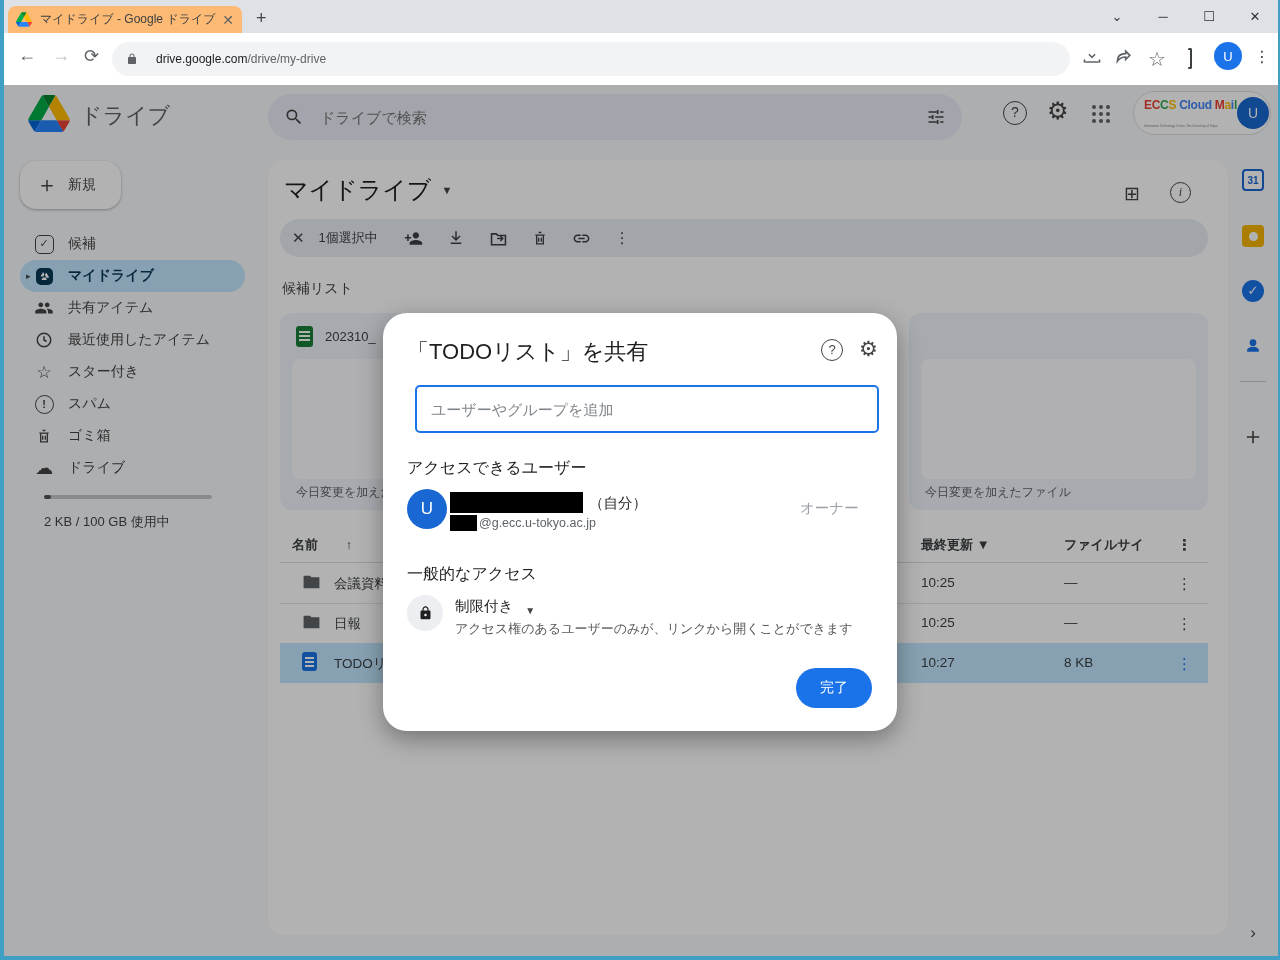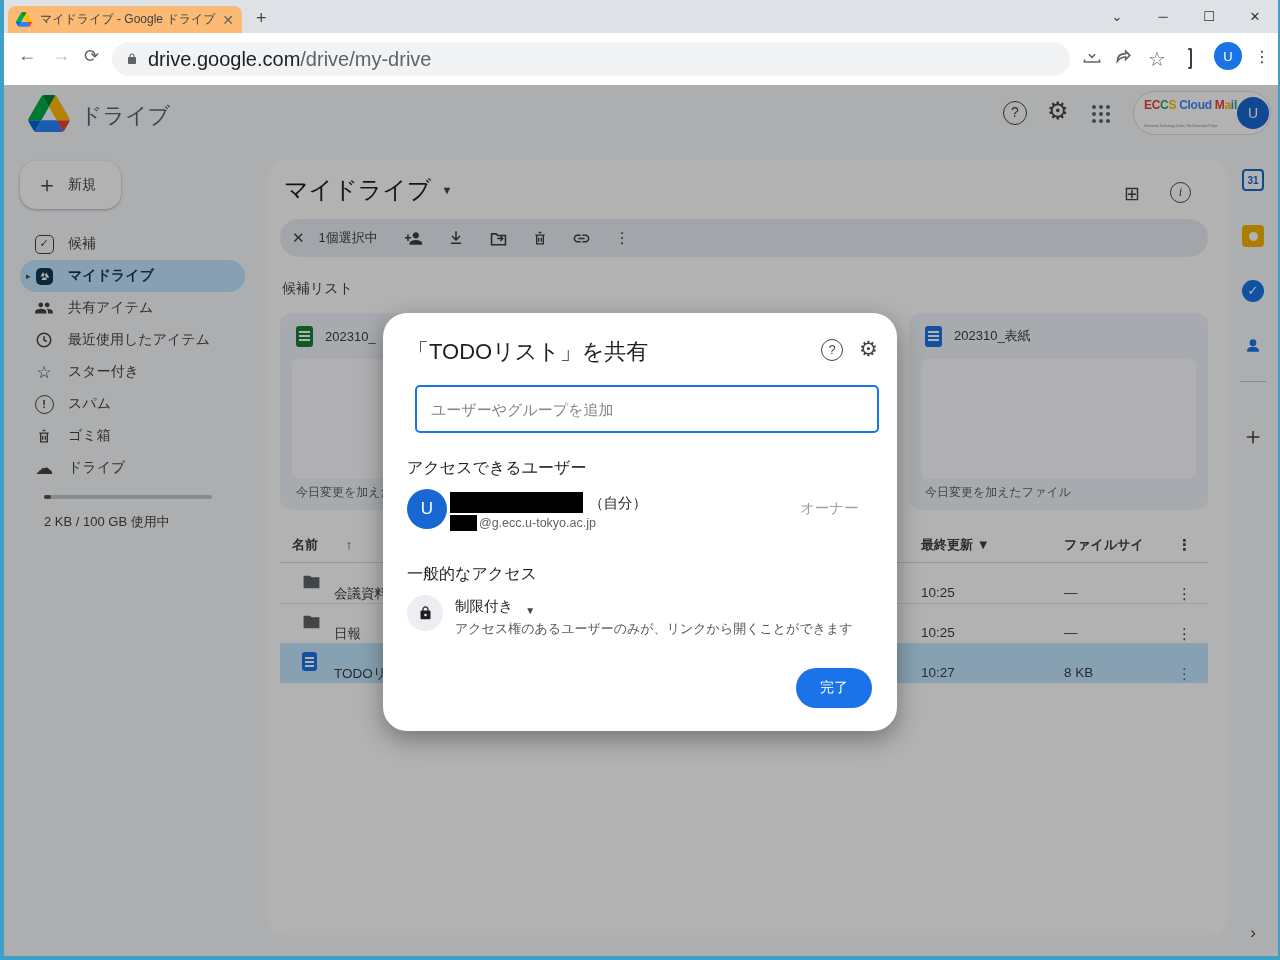--- a/index.html
+++ b/index.html
@@ -14,21 +14,21 @@
   .tab{position:absolute;left:4px;top:6px;width:234px;height:27px;background:#fdba74;border-radius:8px 8px 0 0;display:flex;align-items:center;padding:0 8px;box-sizing:border-box}
   .tab-title{font-size:12px;color:#3c4043;white-space:nowrap;overflow:hidden;text-overflow:ellipsis;flex:1;margin-left:8px}
   .tab-close{font-size:14px;color:#5f6368;margin-left:6px;cursor:pointer}
   .newtab{position:absolute;left:252px;top:8px;font-size:18px;color:#444}
   .winctl{position:absolute;top:0;height:33px;width:46px;display:flex;align-items:center;justify-content:center;font-size:13px;color:#333}
 
   
   .addrbar{position:absolute;left:0;top:33px;right:0;height:52px;background:#fff}
   .navbtn{position:absolute;top:12px;font-size:18px;color:#5f6368}
   .omnibox{position:absolute;left:108px;top:9px;width:958px;height:34px;background:#f1f3f4;border-radius:17px;display:flex;align-items:center;padding:0 14px;box-sizing:border-box}
-  .url{font-size:20px;color:#202124;margin-left:10px}
+  .url{font-size:12px;color:#202124;margin-left:18px}
   .url .path{color:#5f6368}
   .abtn{position:absolute;top:14px;color:#5f6368}
   .bavatar{position:absolute;top:9px;width:28px;height:28px;border-radius:50%;background:#1a73e8;color:#fff;font-size:13px;display:flex;align-items:center;justify-content:center}
 
   
   .app{position:absolute;left:0;top:85px;right:0;bottom:0;background:#f8fafd;overflow:hidden}
   .applogo{position:absolute;left:24px;top:10px}
   .appname{position:absolute;left:76px;top:16px;font-size:22px;color:#5f6368}
   .searchbar{position:absolute;left:264px;top:9px;width:694px;height:46px;background:#e9eef6;border-radius:23px;display:flex;align-items:center;padding:0 16px;box-sizing:border-box}
   .searchbar input{border:none;background:transparent;outline:none;font-size:15px;color:#444;margin-left:14px;flex:1;font-family:inherit}
@@ -66,21 +66,21 @@
   .secl{position:absolute;left:14px;top:120px;font-size:14px;color:#444}
   .card{position:absolute;top:153px;width:300px;height:197px;background:#f0f4f9;border-radius:12px}
   .card-h{display:flex;align-items:center;height:46px;padding:0 16px}
   .card-t{font-size:13px;color:#3c4043;margin-left:12px;white-space:nowrap;overflow:hidden}
   .card-prev{position:absolute;left:12px;right:12px;top:46px;height:120px;background:#fcfdff;border-radius:8px}
   .card-f{position:absolute;left:16px;bottom:9px;font-size:12px;color:#5f6368;white-space:nowrap}
   .lhead{position:absolute;top:368px;left:0;width:100%;height:34px;font-size:13px;color:#3c4043;font-weight:bold}
   .lhead>span{position:absolute;top:8px}
   .hsep{position:absolute;left:12px;width:928px;top:402px;border-top:1px solid #dadce0}
   .lrow{position:absolute;left:12px;width:928px;height:40px;font-size:13.5px;color:#3c4043}
-  .lrow .cell{position:absolute;top:22px}
+  .lrow .cell{position:absolute;top:12px}
   .lrow.sel{background:#c2e7ff}
   .rsep{position:absolute;left:12px;width:928px;border-top:1px solid #e3e6ea}
   .kebab{color:#444;font-size:15px;letter-spacing:0}
 
   
   .scrim{position:absolute;inset:0;background:rgba(0,0,0,.30);z-index:10}
   .dialog{position:absolute;left:379px;top:228px;width:514px;height:418px;background:#fff;border-radius:24px;z-index:20;box-shadow:0 8px 24px rgba(0,0,0,.35)}
   .dlg-title{position:absolute;left:24px;top:24px;font-size:22px;color:#1f1f1f}
   .dlg-ic{position:absolute;top:26px;color:#444}
   .dlg-input{position:absolute;left:32px;top:72px;width:464px;height:48px;border:2px solid #1a73e8;border-radius:5px;box-sizing:border-box;font-size:15px;color:#202124;padding:0 14px;outline:none;font-family:inherit}
@@ -175,20 +175,32 @@
     <svg class="applogo" width="42" height="37" viewBox="0 0 87.3 78">
       <path d="m6.6 66.85 3.85 6.65c.8 1.4 1.95 2.5 3.3 3.3l13.75-23.8h-27.5c0 1.55.4 3.1 1.2 4.5z" fill="#0066da"></path>
       <path d="m43.65 25-13.75-23.8c-1.35.8-2.5 1.9-3.3 3.3l-25.4 44a9.06 9.06 0 0 0 -1.2 4.5h27.5z" fill="#00ac47"></path>
       <path d="m73.55 76.8c1.35-.8 2.5-1.9 3.3-3.3l1.6-2.75 7.65-13.25c.8-1.4 1.2-2.95 1.2-4.5h-27.502l5.852 11.5z" fill="#ea4335"></path>
       <path d="m43.65 25 13.75-23.8c-1.35-.8-2.9-1.2-4.5-1.2h-18.5c-1.6 0-3.15.45-4.5 1.2z" fill="#00832d"></path>
       <path d="m59.8 53h-32.3l-13.75 23.8c1.35.8 2.9 1.2 4.5 1.2h50.8c1.6 0 3.15-.45 4.5-1.2z" fill="#2684fc"></path>
       <path d="m73.4 26.5-12.7-22c-.8-1.4-1.95-2.5-3.3-3.3l-13.75 23.8 16.15 28h27.45c0-1.55-.4-3.1-1.2-4.5z" fill="#ffba00"></path>
     </svg>
     <span class="appname">ドライブ</span>
 
+    <div class="searchbar">
+      <svg width="20" height="20" viewBox="0 0 24 24" fill="#444">
+            <path d="M15.5 14h-.79l-.28-.27a6.5 6.5 0 1 0-.7.7l.27.28v.79l5 4.99L20.49 19l-4.99-5zm-6 0A4.5 4.5 0 1 1 14 9.5 4.5 4.5 0 0 1 9.5 14z"></path>
+          </svg>
+      <input placeholder="ドライブで検索" style="">
+      <svg width="20" height="20" viewBox="0 0 24 24" fill="#444">
+            <path d="M3 5h10v2H3zM17 5h4v2h-4zM3 11h4v2H3zM11 11h10v2H11zM3 17h10v2H3zM17 17h4v2h-4z"></path>
+            <rect x="13" y="3.5" width="2" height="5"></rect>
+            <rect x="7" y="9.5" width="2" height="5"></rect>
+            <rect x="13" y="15.5" width="2" height="5"></rect>
+          </svg>
+    </div>
 
     <span class="hicon ic" style="left:999px">
       <span style="width:22px;height:22px;border:1.6px solid #444;border-radius:50%;font-size:14px;text-align:center;line-height:21px">?</span>
     </span>
     <span class="hicon" style="left:1043px;font-size:24px;top:12px">⚙</span>
     <span class="hicon" style="left:1088px;top:20px">
       <span class="apps-grid">
             <i></i>
             <i></i>
             <i></i>
@@ -343,24 +355,20 @@
 
       <div class="card" style="left:12px">
         <div class="card-h">
           <span class="doc-ic sheet-ic"></span>
           <span class="card-t">202310_</span>
         </div>
         <div class="card-prev"></div>
         <div class="card-f">今日変更を加えたファイル</div>
       </div>
       <div class="card" style="left:641px;width:299px">
-        <div class="card-h">
-          <span class="doc-ic docs-ic"></span>
-          <span class="card-t">202310_表紙</span>
-        </div>
         <div class="card-prev"></div>
         <div class="card-f">今日変更を加えたファイル</div>
       </div>
 
       <div class="lhead">
         <span style="left:24px"><span>名前</span> <span style="font-weight:normal;margin-left:24px">↑</span></span>
         <span style="left:653px"><span>最終更新</span> <span>▼</span></span>
         <span style="left:796px"><span>ファイルサイ</span></span>
         <span style="left:909px" class="kebab">⋮</span>
       </div>

